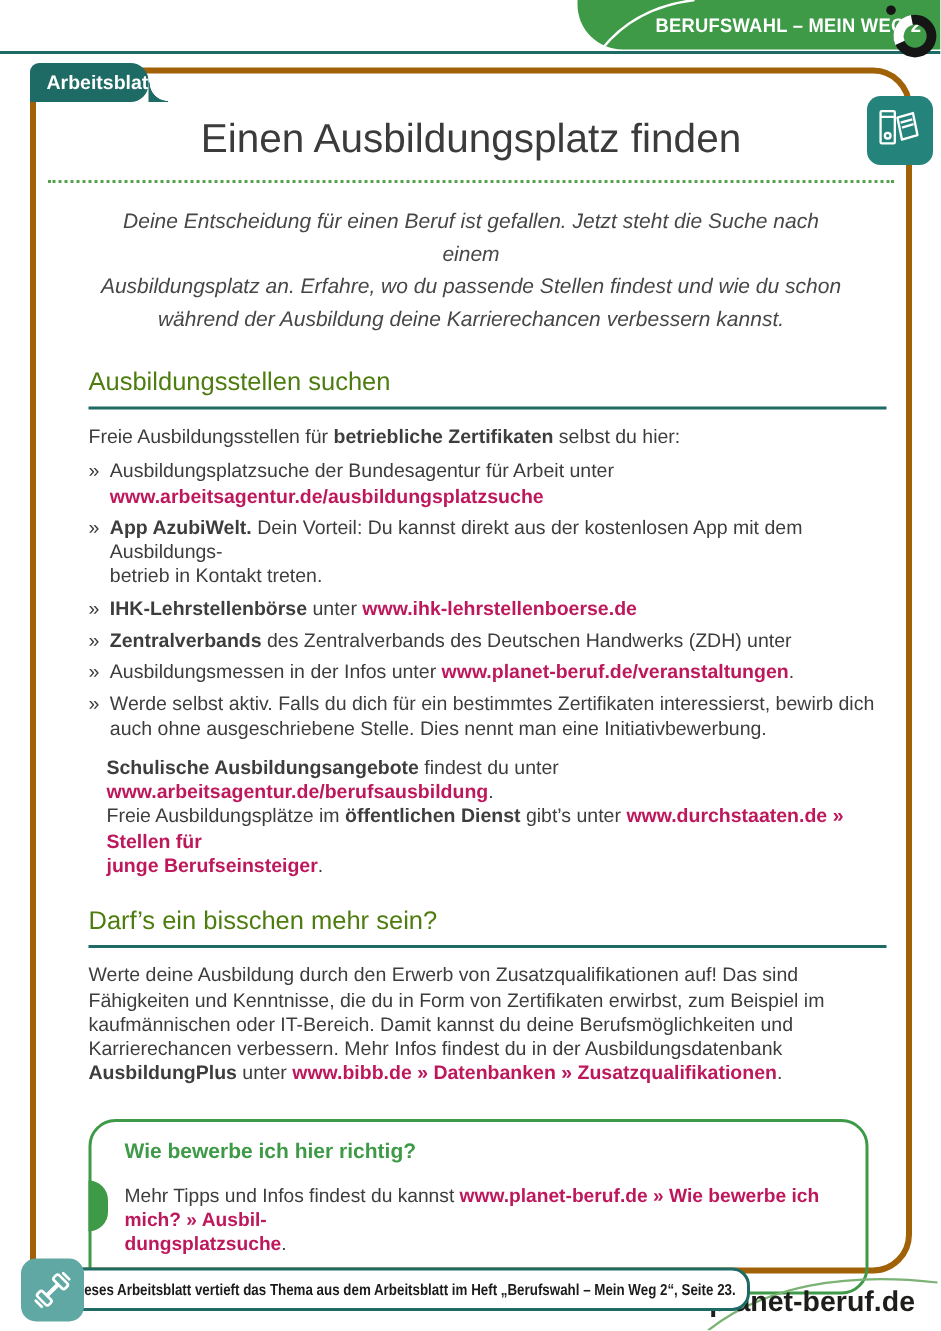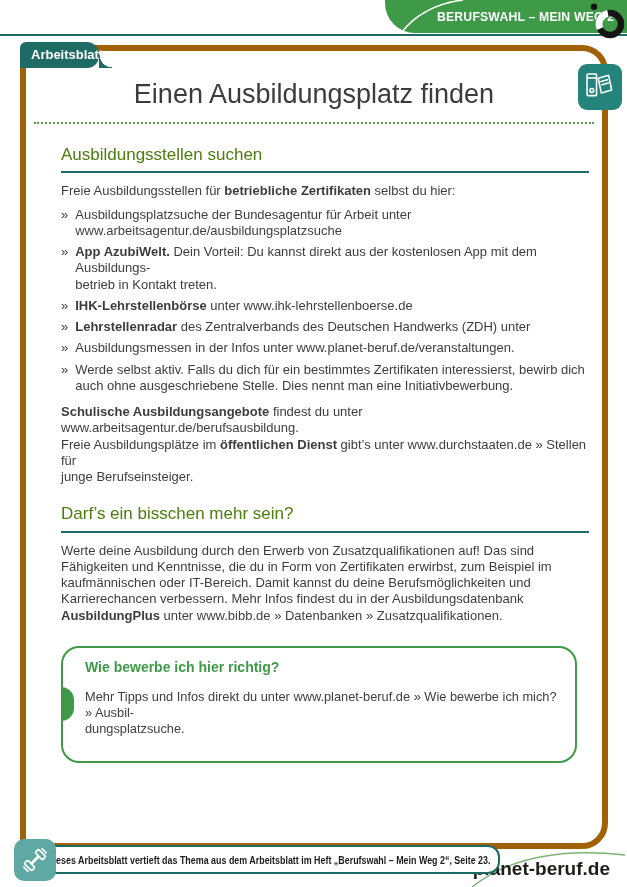--- a/index.html
+++ b/index.html
@@ -16,36 +16,36 @@
           letter-spacing:.2px;white-space:nowrap;transform:scaleX(.94);transform-origin:left center;}
   .logo{position:absolute;left:586px;top:2px;width:40px;height:42px;z-index:4;}
   
   .tab{position:absolute;left:20px;top:42px;width:79px;height:26px;background:#1e6b66;
        border-radius:6px 12px 12px 0;z-index:3;color:#fff;font-weight:700;font-size:13px;
        line-height:26px;padding-left:11px;box-sizing:border-box;}
   .tab::after{content:"";position:absolute;right:-13px;bottom:0;width:13px;height:13px;
        background:radial-gradient(circle 13px at 100% 0%, transparent 12px, #1e6b66 12.5px);}
   
   .main-box{position:absolute;left:20px;top:45px;width:588px;height:804px;background:#fff;
-       border:6px solid #a16207;border-radius:6px 26px 26px 6px;box-sizing:border-box;z-index:1;}
+       border:4px solid #a16207;border-radius:6px 26px 26px 6px;box-sizing:border-box;z-index:1;}
   .title{margin:28px 10px 12px;text-align:center;font-size:27px;font-weight:400;color:#3b3b3b;}
   .dotted{margin:0 8px;border-top:2px dotted #55a24e;height:0;}
   .intro{margin:15px 42px 0;text-align:center;font-style:italic;font-size:14px;line-height:1.55;
        color:#474747;white-space:pre-line;}
   .content-main{margin:20px 13px 0 35px;font-size:13px;line-height:1.25;}
   .section-heading{font-size:17px;font-weight:400;color:#4d7c0f;margin:0 0 9px;
        border-bottom:2px solid #1e6b66;padding-bottom:6px;}
   .runs{white-space:pre-line;}
   .rb{font-weight:700;}
-  .rl{font-weight:400;color:#404040;}
+  .rl{font-weight:700;color:#be185d;}
   .lead{margin:10px 0 7px;}
   .bullets{list-style:none;margin:0;padding:0;}
   .bullet{display:flex;gap:7px;margin:0 0 5px;}
   .marker{flex:0 0 auto;}
-  .after-para{margin:10px 0 18px;}
+  .after-para{margin:10px 12px 18px;}
   .body-para{margin:10px 0 0;}
   .infobox{position:relative;margin:22px 12px 0 0;border:2px solid #3e9a47;border-radius:18px;
        padding:11px 12px 11px 22px;}
   .infobox .bulge{position:absolute;left:-2px;top:50%;transform:translateY(-50%);
        width:13px;height:34px;background:#3e9a47;border-radius:0 17px 17px 0;}
   .infobox h3{margin:0 0 5px;font-size:14px;color:#3e9a47;font-weight:700;}
   .infobox .runs{font-size:12.8px;}
   
   .ws-icon{position:absolute;left:578px;top:64px;width:44px;height:46px;background:#24837b;
        border-radius:9px;z-index:4;display:flex;align-items:center;justify-content:center;}
@@ -82,20 +82,23 @@
     </svg>
   </div>
 
   <div class="tab">
     <span>Arbeitsblatt</span>
   </div>
 
   <div class="main-box">
     <h1 class="title">Einen Ausbildungsplatz finden</h1>
     <div class="dotted"></div>
+    <p class="intro">Deine Entscheidung für einen Beruf ist gefallen. Jetzt steht die Suche nach einem
+Ausbildungsplatz an. Erfahre, wo du passende Stellen findest und wie du schon
+während der Ausbildung deine Karrierechancen verbessern kannst.</p>
 
     <div class="content-main">
 
       <h2 class="section-heading">Ausbildungsstellen suchen</h2>
       <p class="runs lead"><span>Freie Ausbildungsstellen für </span><span class="rb">betriebliche Zertifikaten</span><span> selbst du hier:</span></p>
 
       <ul class="bullets">
 
           <li class="bullet">
             <span class="marker">»</span>
@@ -109,21 +112,21 @@
 betrieb in Kontakt treten.</span></span>
           </li>
 
           <li class="bullet">
             <span class="marker">»</span>
             <span class="runs"><span class="rb">IHK-Lehrstellenbörse</span><span> unter </span><span class="rl">www.ihk-lehrstellenboerse.de</span></span>
           </li>
 
           <li class="bullet">
             <span class="marker">»</span>
-            <span class="runs"><span class="rb">Lehrstellenradar</span><span> des Zentralverbands des Deutschen Handwerks (ZDH) unter
+            <span class="runs"><span class="rb">Zentralverbands</span><span> des Zentralverbands des Deutschen Handwerks (ZDH) unter
 </span></span>
           </li>
 
           <li class="bullet">
             <span class="marker">»</span>
             <span class="runs"><span>Ausbildungsmessen in der Infos unter </span><span class="rl">www.planet-beruf.de/veranstaltungen</span><span>.</span></span>
           </li>
 
           <li class="bullet">
             <span class="marker">»</span>
@@ -135,21 +138,21 @@
       <p class="runs after-para"><span class="rb">Schulische Ausbildungsangebote</span><span> findest du unter </span><span class="rl">www.arbeitsagentur.de/berufsausbildung</span><span>.
 Freie Ausbildungsplätze im </span><span class="rb">öffentlichen Dienst</span><span> gibt’s unter </span><span class="rl">www.durchstaaten.de » Stellen für
 junge Berufseinsteiger</span><span>.</span></p>
 
       <h2 class="section-heading">Darf’s ein bisschen mehr sein?</h2>
       <p class="runs body-para"><span>Werte deine Ausbildung durch den Erwerb von Zusatzqualifikationen auf! Das sind Fähigkeiten und Kenntnisse, die du in Form von Zertifikaten erwirbst, zum Beispiel im kaufmännischen oder IT-Bereich. Damit kannst du deine Berufsmöglichkeiten und Karrierechancen verbessern. Mehr Infos findest du in der Ausbildungsdatenbank </span><span class="rb">AusbildungPlus</span><span> unter </span><span class="rl">www.bibb.de » Datenbanken » Zusatzqualifikationen</span><span>.</span></p>
 
       <div class="infobox">
         <div class="bulge"></div>
         <h3>Wie bewerbe ich hier richtig?</h3>
-        <p class="runs"><span>Mehr Tipps und Infos direkt du unter </span><span class="rl">www.planet-beruf.de » Wie bewerbe ich mich? » Ausbil-
+        <p class="runs"><span>Mehr Tipps und Infos findest du kannst </span><span class="rl">www.planet-beruf.de » Wie bewerbe ich mich? » Ausbil-
 dungsplatzsuche</span><span>.</span></p>
       </div>
 
     </div>
   </div>
 
   <div class="ws-icon">
     <svg viewBox="0 0 44 46" width="38" height="40">
       <g stroke="#ffffff" fill="none" stroke-width="1.8" stroke-linejoin="round">
         <rect x="7" y="8" width="11" height="25" rx="1"></rect>

